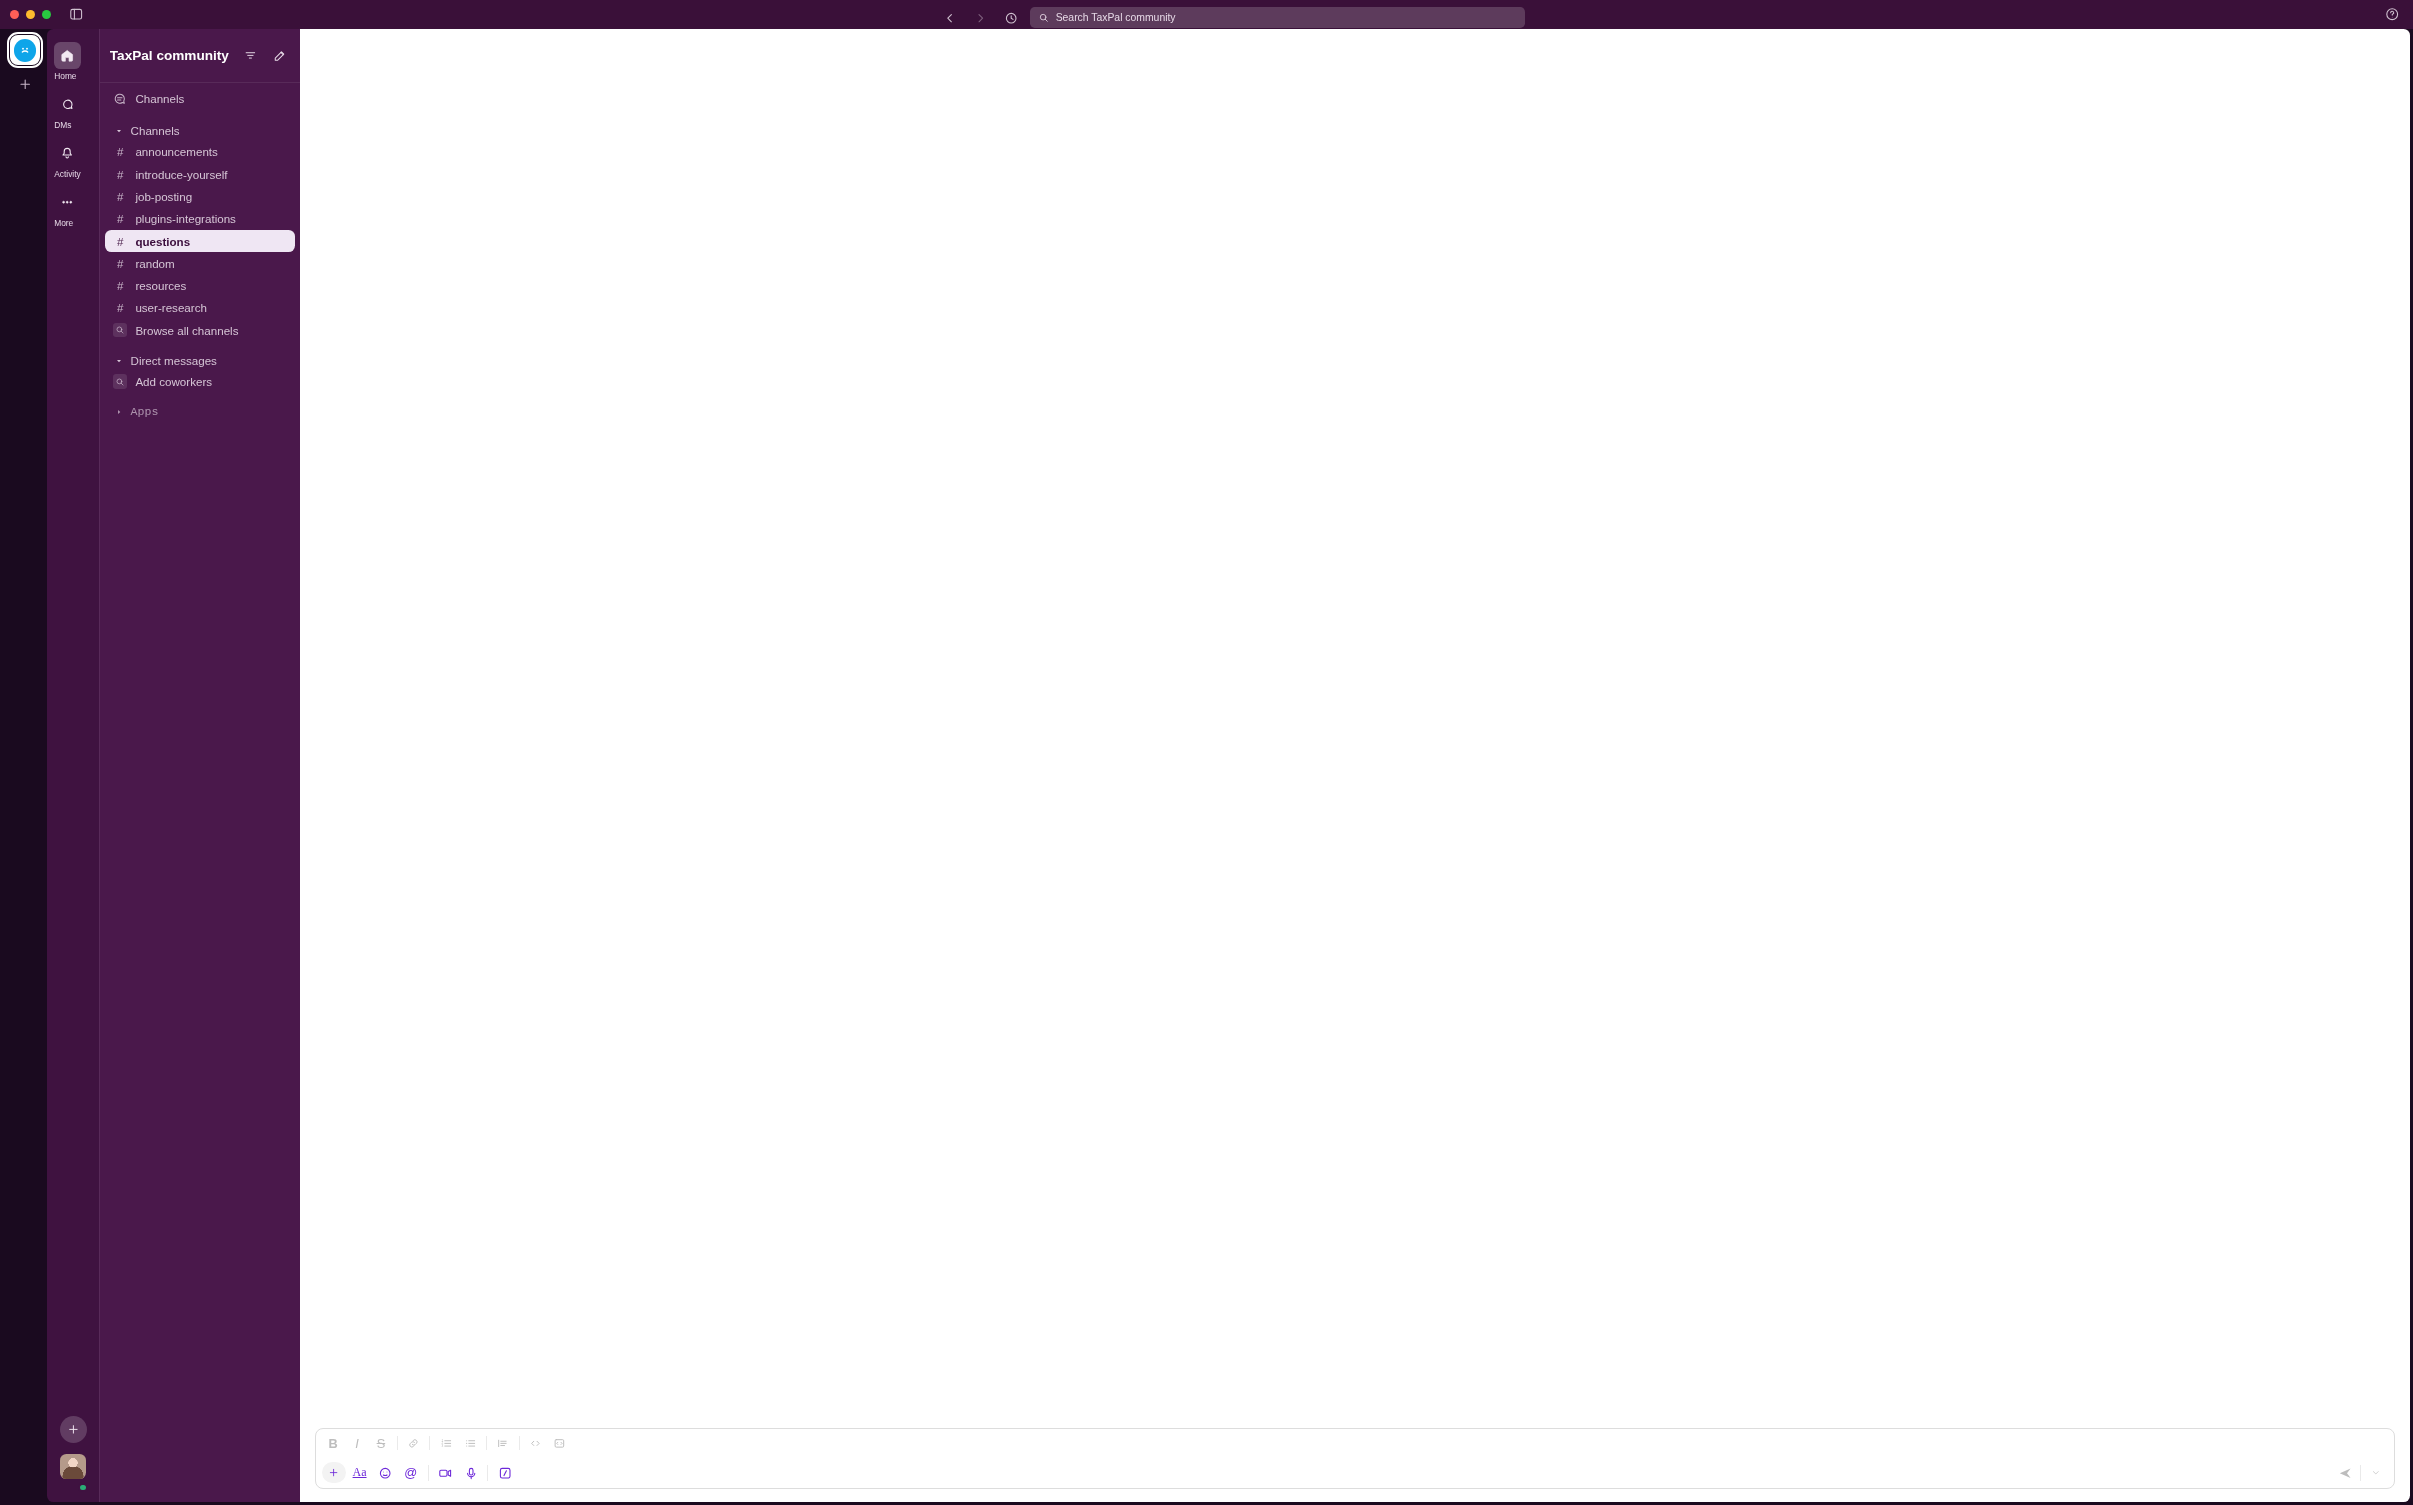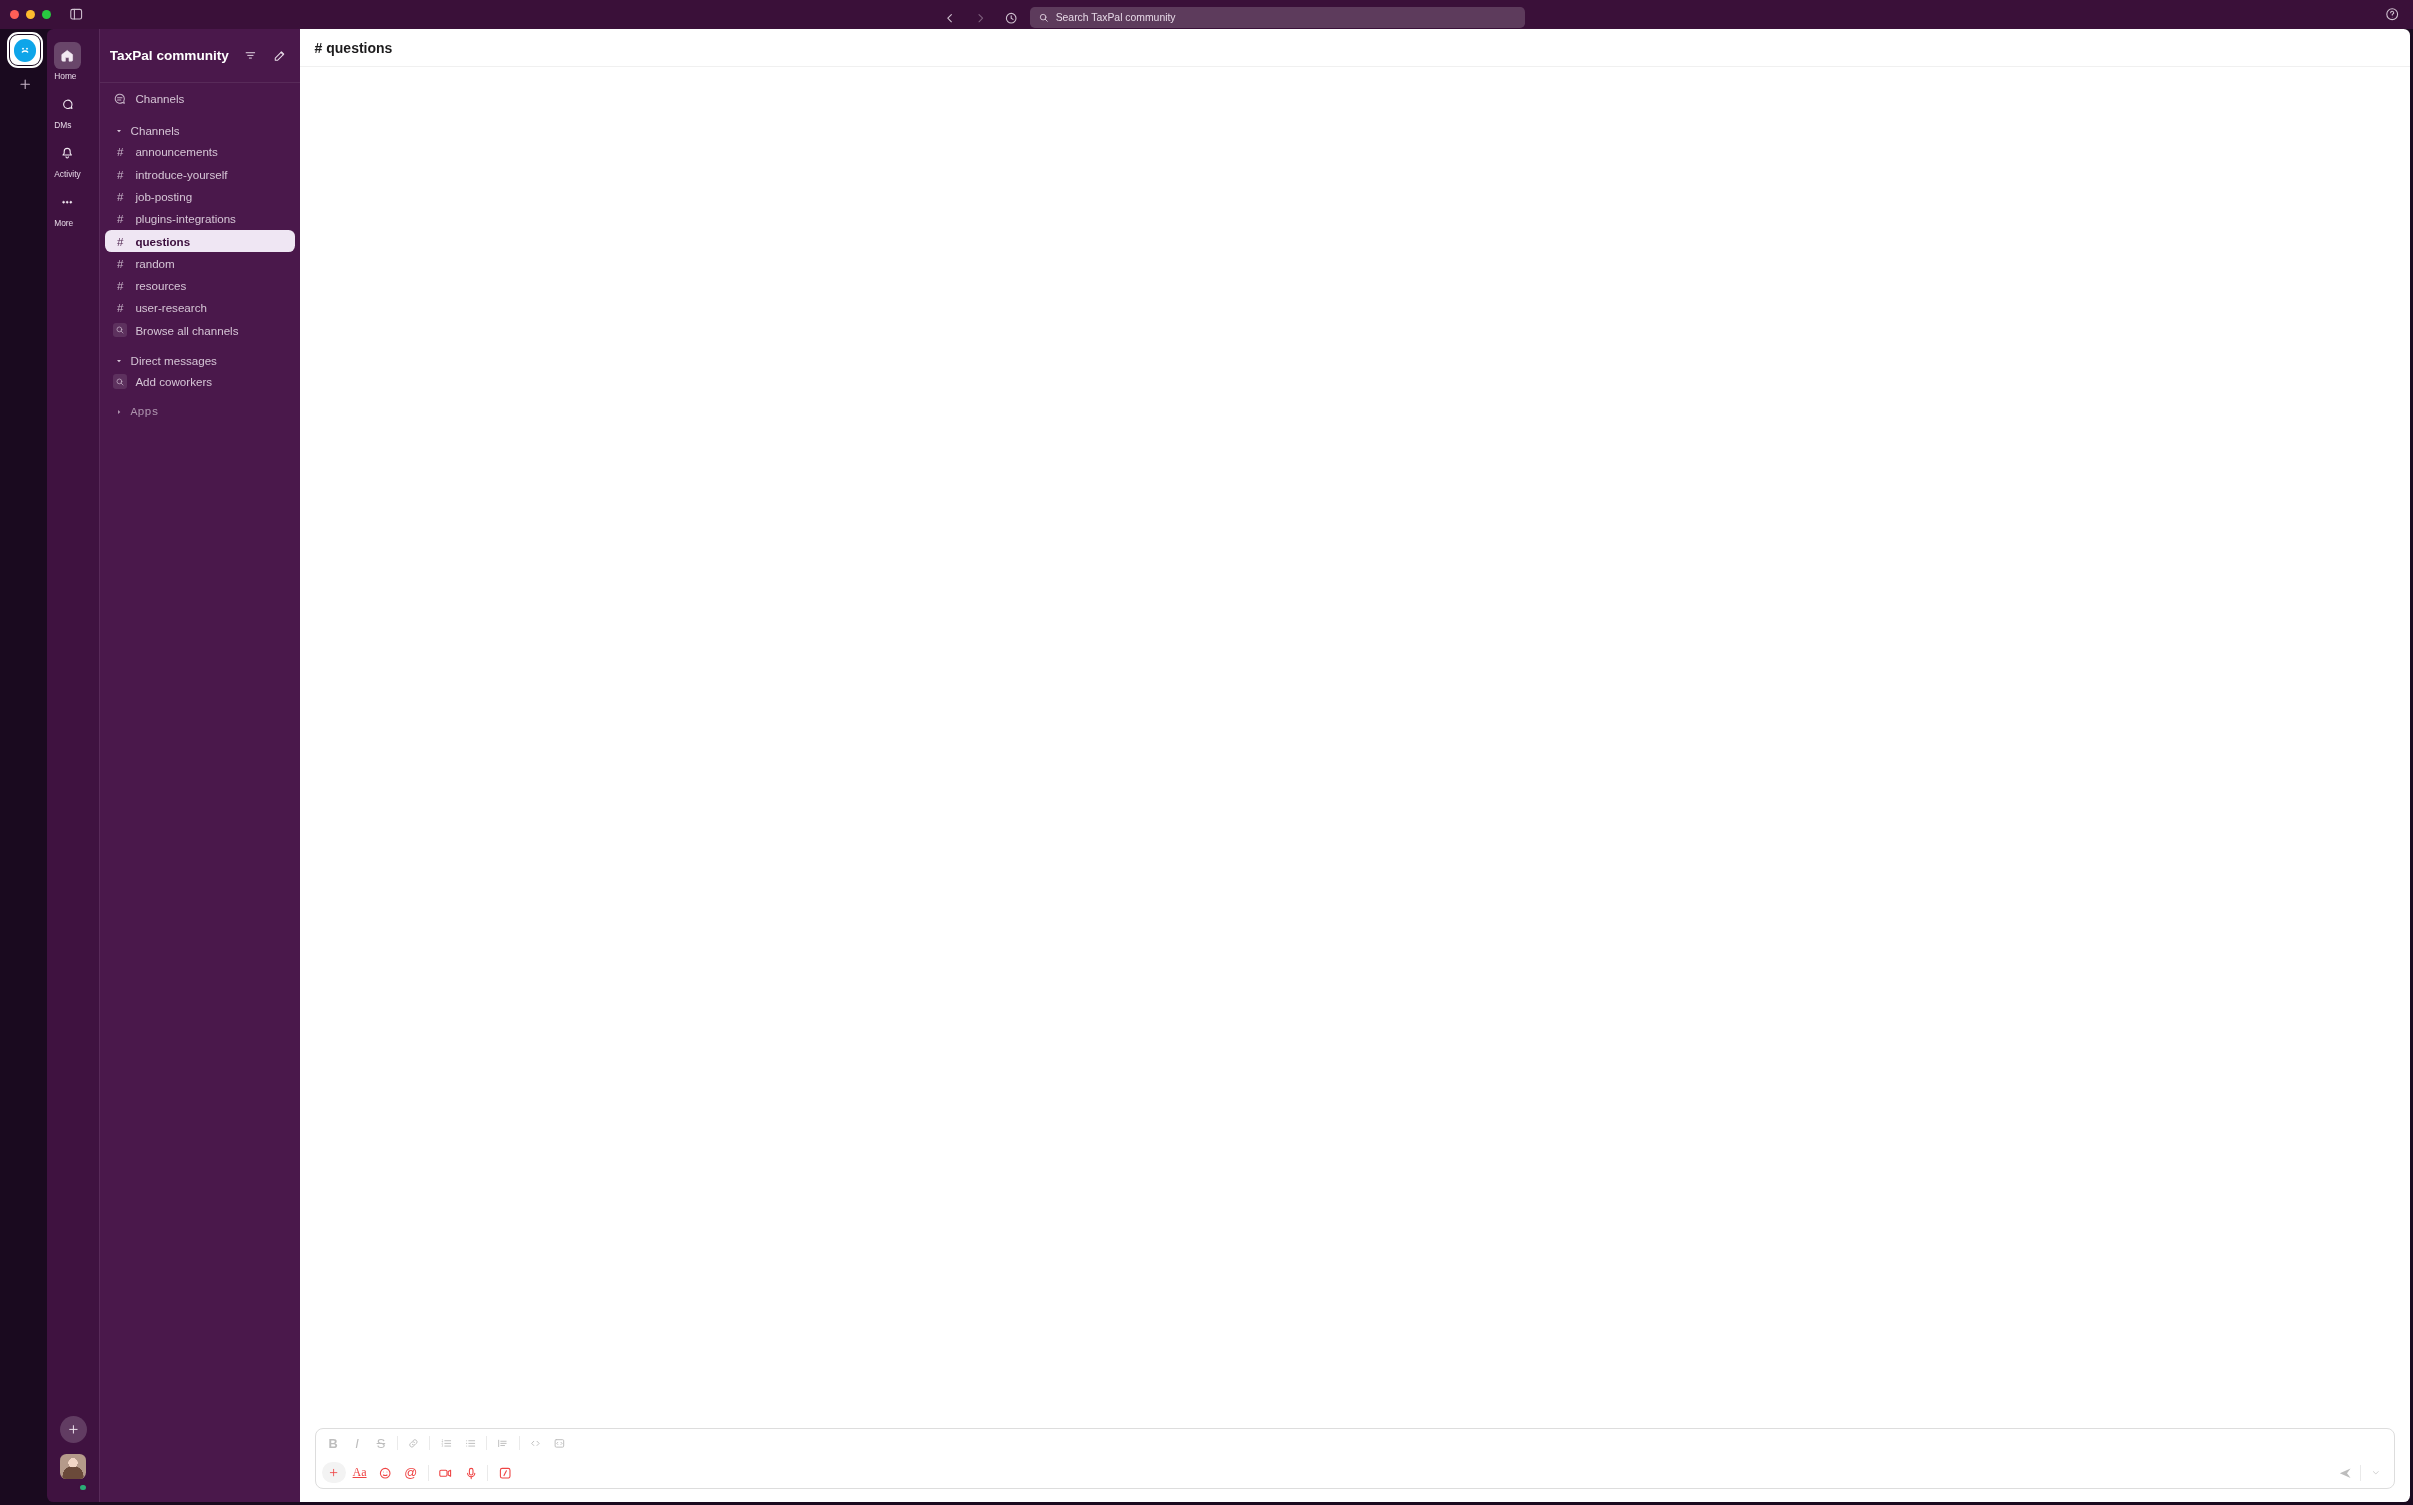--- a/index.html
+++ b/index.html
@@ -116,21 +116,21 @@
 
   .composer-wrap { padding: 0 14.4px 12.8px 14.4px; }
   .composer {
     border:0.8px solid #dddddd; border-radius:8px; background:#fff; display:flex; flex-direction:column;
   }
   .fmt-row { display:flex; align-items:center; gap:1.6px; padding:4.8px 6.4px; color:#bdbdbd; }
   .fmt-row .fmt { width:22.3px; height:19px; display:flex; align-items:center; justify-content:center; border-radius:3.2px; }
   .fmt-row .divider { width:0.8px; height:14.4px; background:#eaeaea; margin:0 3.2px; }
   .composer-input { padding: 4.8px 9.6px 6.4px 9.6px; color:#8a8a8a; font-size:12px; min-height:22.3px; }
   .action-row { display:flex; align-items:center; gap:1.6px; padding:4.8px 6.4px; color:#616061; }
-  .action-row .act { width:24px; height:21px; display:flex; align-items:center; justify-content:center; border-radius:4.8px; color:#ef4444; }
+  .action-row .act { width:24px; height:21px; display:flex; align-items:center; justify-content:center; border-radius:4.8px; color:#6d28d9; }
   .action-row .act.pill { background:#f3f3f3; border-radius:11.2px; }
   .action-row .divider { width:0.8px; height:16px; background:#eaeaea; margin:0 3.2px; }
   .action-row .spacer { flex:1; }
   .send-group { display:flex; align-items:center; gap:3.2px; color:#bdbdbd; }
   .send-btn { width:24px; height:21px; display:flex; align-items:center; justify-content:center; }
 
   svg { display:block; }
   .stroke { fill:none; stroke:currentColor; stroke-width:1.8; stroke-linecap:round; stroke-linejoin:round; }
 </style>
 </head>
@@ -367,23 +367,20 @@
             <svg width="8" height="8" viewBox="0 0 24 24" fill="currentColor">
               <polygon points="9 6 16 12 9 18"></polygon>
             </svg>
           </span>
         <span>Apps</span>
       </div>
     </div>
   </div>
 
   <div class="main">
-    <div class="channel-header">
-      <span># questions</span>
-    </div>
     <div class="messages"></div>
 
     <div class="composer-wrap">
       <div class="composer">
         <div class="fmt-row">
           <div class="fmt">
               <b>B</b>
             </div>
           <div class="fmt">
               <i>I</i>

